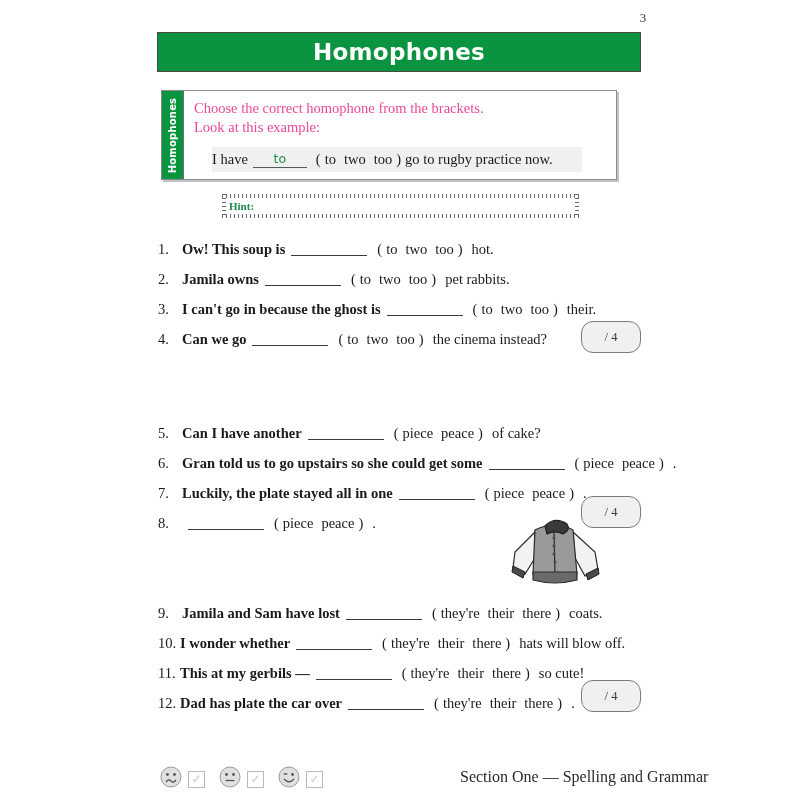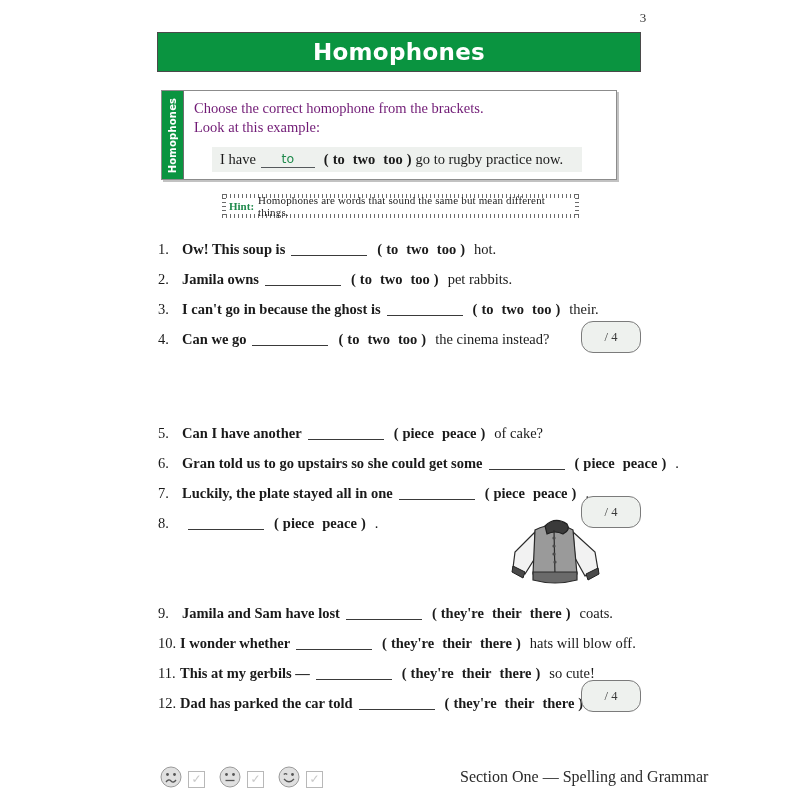--- a/index.html
+++ b/index.html
@@ -92,47 +92,46 @@
   }
   .instruction-body {
     position: absolute;
     left: 32px;
     top: 8px;
     width: 414px;
   }
   .instruction-line {
     font-size: 14.5px;
     line-height: 19px;
-    color: #701a75;
+    color: #ec4899;
   }
   .example-row {
     margin-top: 10px;
     margin-left: 18px;
     width: 370px;
     height: 25px;
     background: #eef1ee;
     display: flex;
     align-items: center;
-    padding-left: 8px;
     box-sizing: border-box;
     font-size: 14.5px;
   }
   .answer-written {
     display: inline-block;
     min-width: 54px;
     text-align: center;
     color: #1f8a4c;
     font-family: "DejaVu Sans", sans-serif;
     font-size: 12.5px;
     border-bottom: 1px solid #55595c;
     margin: 0 5px;
     padding-bottom: 1px;
   }
   .brackets {
-    font-weight: bold;
+    font-weight: normal;
     margin: 0 4px;
   }
   .brackets span.opt { margin: 0 4px; }
 
   
   .hint-box {
     position: absolute;
     left: 222px;
     top: 194px;
     width: 357px;
@@ -261,21 +260,20 @@
         <span>I have</span>
         <span class="answer-written">to</span>
         <span class="brackets">(<span class="opt">to</span><span class="opt">two</span><span class="opt">too</span>)</span>
         <span>go to rugby practice now.</span>
       </div>
     </div>
   </div>
 
   <div class="hint-box">
     <span class="hint-label">Hint:</span>
-    <span class="hint-text">Homophones are words that sound the same but mean different things.</span>
   </div>
 
   <div class="q-group" id="group-1">
       <div class="question">
         <span class="q-num">1.</span>
         <span class="q-text-pre">Ow!  This soup is</span>
         <span class="blank"></span>
         <span class="brackets">(<span class="opt">to</span><span class="opt">two</span><span class="opt">too</span>)</span>
         <span class="q-text-post">hot.</span>
       </div>
@@ -347,21 +345,21 @@
       </div>
       <div class="question">
         <span class="q-num wide">11.</span>
         <span class="q-text-pre">This at my gerbils —</span>
         <span class="blank"></span>
         <span class="brackets">(<span class="opt">they're</span><span class="opt">their</span><span class="opt">there</span>)</span>
         <span class="q-text-post">so cute!</span>
       </div>
       <div class="question">
         <span class="q-num wide">12.</span>
-        <span class="q-text-pre">Dad has parked the car told</span>
+        <span class="q-text-pre">Dad has plate the car over</span>
         <span class="blank"></span>
         <span class="brackets">(<span class="opt">they're</span><span class="opt">their</span><span class="opt">there</span>)</span>
         <span class="q-text-post">.</span>
       </div>
     </div>
 
   <div class="score-box" id="score-1">/ 4</div>
   <div class="score-box" id="score-2">/ 4</div>
   <div class="score-box" id="score-3">/ 4</div>
 

